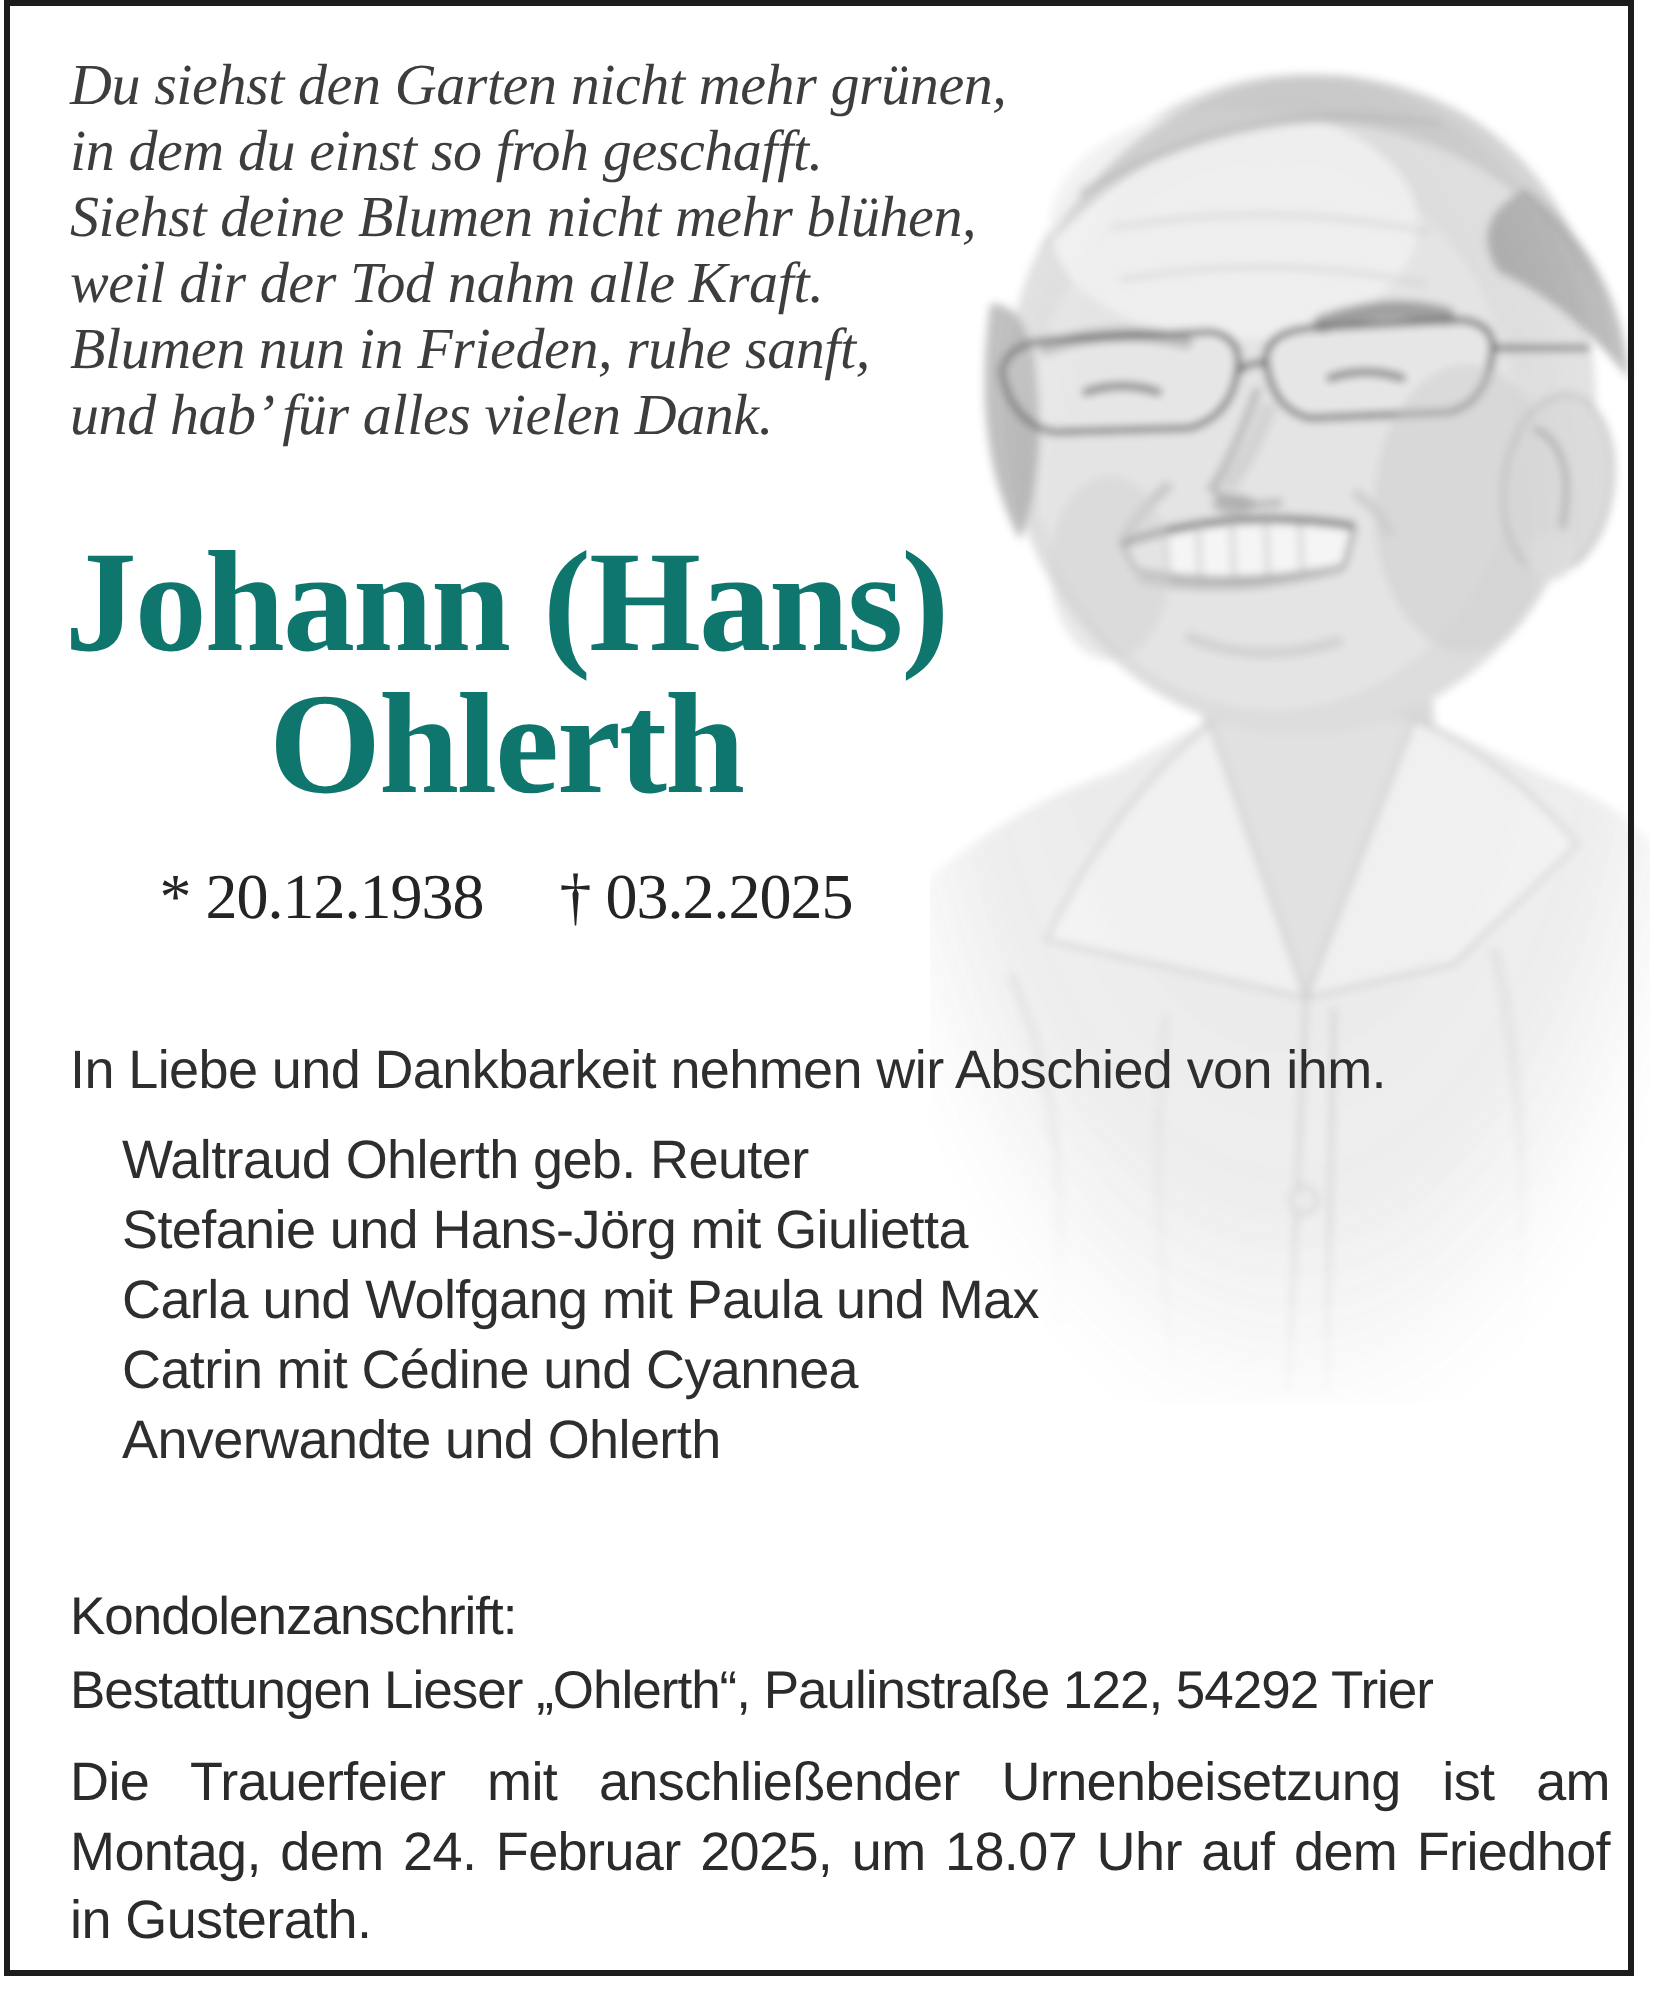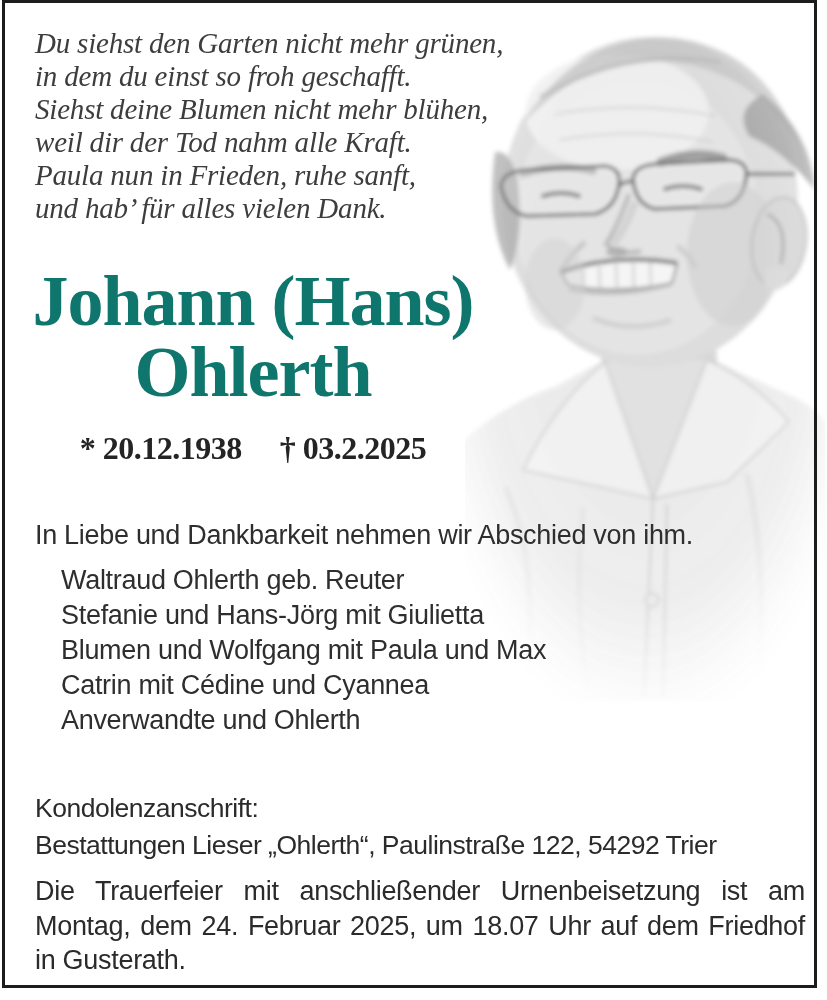--- a/index.html
+++ b/index.html
@@ -57,21 +57,20 @@
     left: 8px; top: 430px;
     width: 490px;
     display: flex;
     justify-content: center;
     gap: 38px;
     font-family: "Liberation Serif", serif;
     font-size: 32px;
     letter-spacing: -0.5px;
     color: #242424;
     z-index: 2;
-    font-weight: bold;
   }
   .farewell {
     position: absolute;
     left: 35px; top: 520px;
     font-size: 27px;
     letter-spacing: -0.3px;
     color: #2e2e2e;
     z-index: 2;
     white-space: nowrap;
   }
@@ -198,40 +197,40 @@
         <circle cx="310" cy="276" r="12" fill="#d9d9d9"></circle>
       </g>
     </svg>
   </div>
 
   <div class="poem">
     <div>Du siehst den Garten nicht mehr grünen,</div>
     <div>in dem du einst so froh geschafft.</div>
     <div>Siehst deine Blumen nicht mehr blühen,</div>
     <div>weil dir der Tod nahm alle Kraft.</div>
-    <div>Paula nun in Frieden, ruhe sanft,</div>
+    <div>Blumen nun in Frieden, ruhe sanft,</div>
     <div>und hab’ für alles vielen Dank.</div>
   </div>
 
   <div class="name-block">
     <div>Johann (Hans)</div>
     <div>Ohlerth</div>
   </div>
 
   <div class="dates">
     <span>* 20.12.1938</span>
     <span>† 03.2.2025</span>
   </div>
 
   <div class="farewell">In Liebe und Dankbarkeit nehmen wir Abschied von ihm.</div>
 
   <div class="mourners">
     <div>Waltraud Ohlerth geb. Reuter</div>
     <div>Stefanie und Hans-Jörg mit Giulietta</div>
-    <div>Blumen und Wolfgang mit Paula und Max</div>
+    <div>Carla und Wolfgang mit Paula und Max</div>
     <div>Catrin mit Cédine und Cyannea</div>
     <div>Anverwandte und Ohlerth</div>
   </div>
 
   <div class="condolence">
     <div>Kondolenzanschrift:</div>
     <div>Bestattungen Lieser „Ohlerth“, Paulinstraße 122, 54292 Trier</div>
   </div>
 
   <div class="funeral">Die Trauerfeier mit anschließender Urnenbeisetzung ist am Montag, dem 24. Februar 2025, um 18.07 Uhr auf dem Friedhof in Gusterath.</div>

